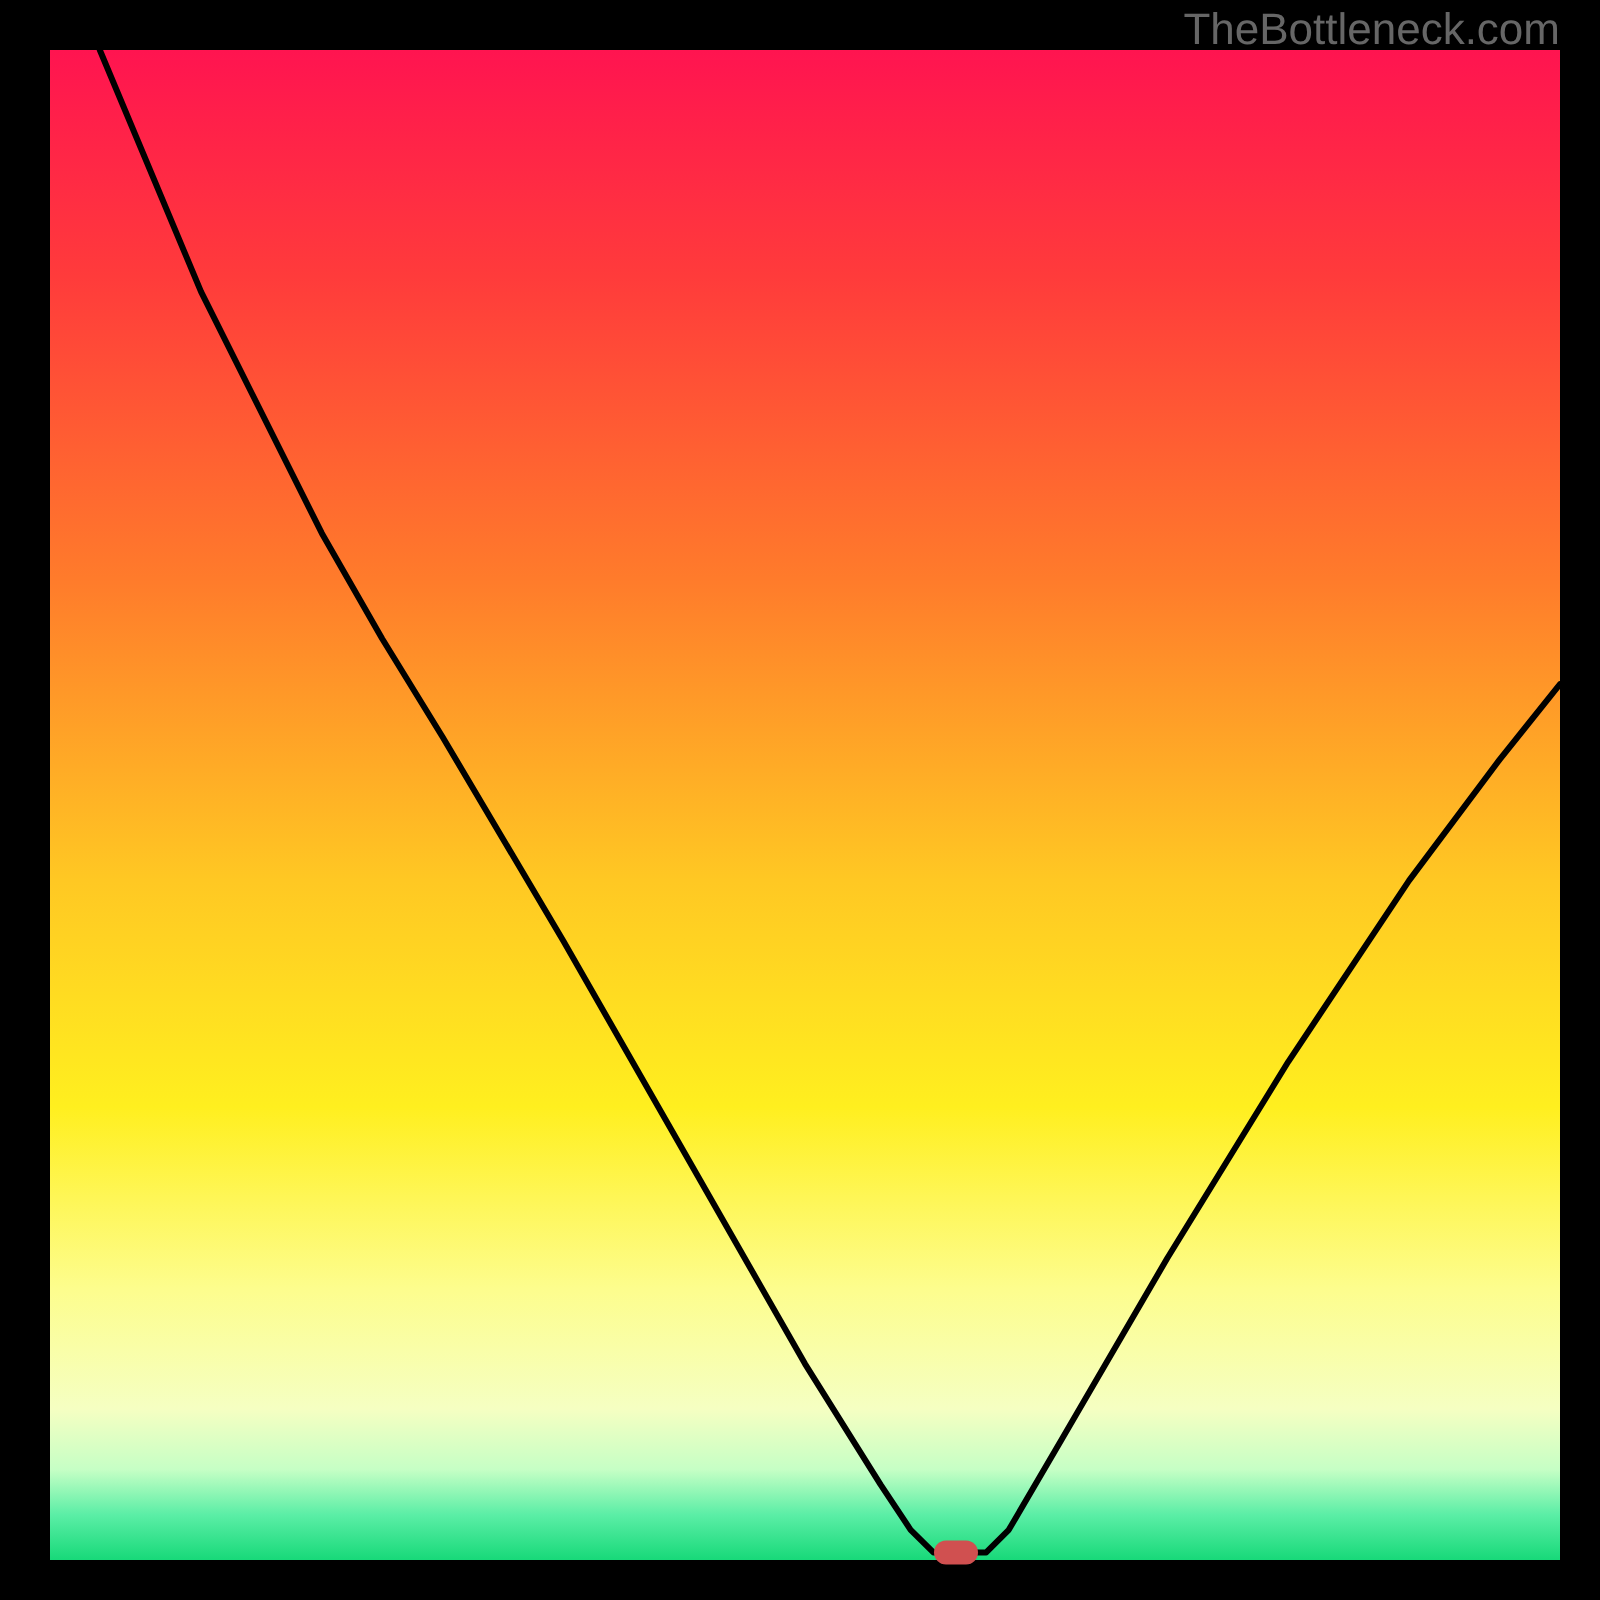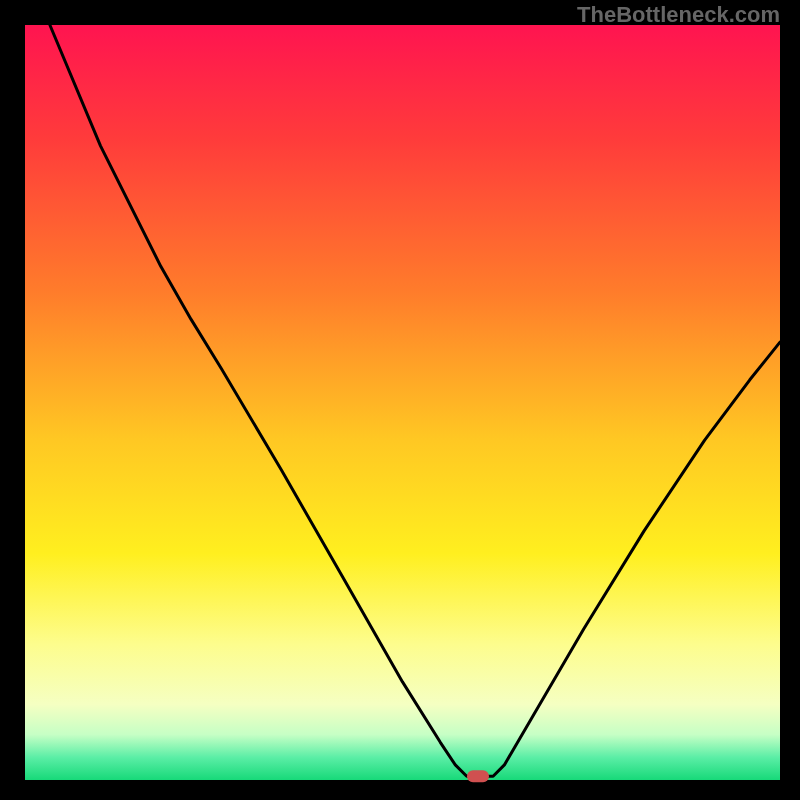--- a/index.html
+++ b/index.html
@@ -16,21 +16,21 @@
     top: 0;
     left: 0;
     width: 800px;
     height: 800px;
   }
   .watermark {
     position: absolute;
     top: 2px;
     right: 20px;
     font-size: 22px;
-    font-weight: bold;
+    font-weight: normal;
     color: #666;
     z-index: 10;
   }
   svg {
     display: block;
   }
 </style>
 </head>
 <body>
 

